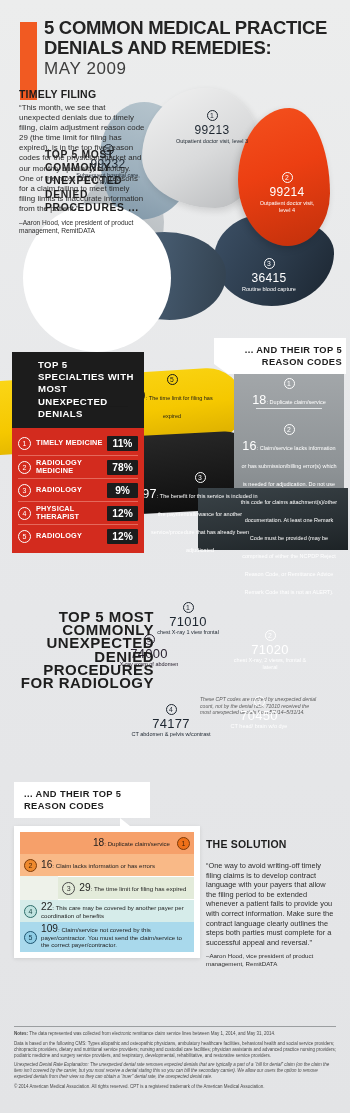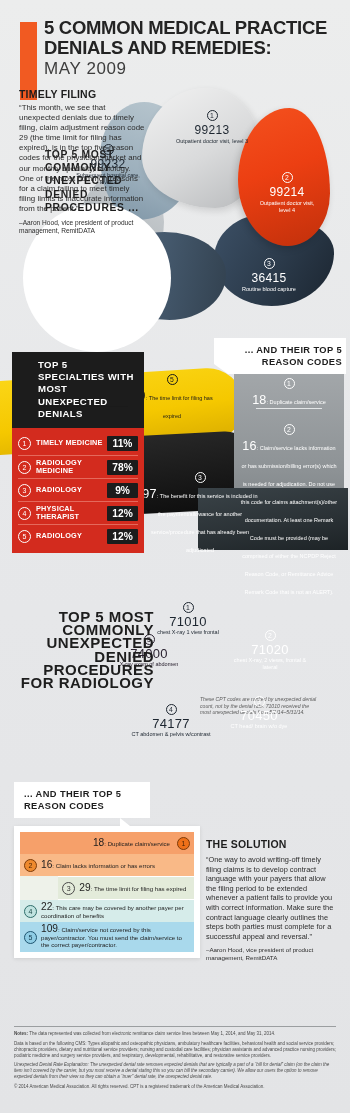--- a/index.html
+++ b/index.html
@@ -233,21 +233,21 @@
   .bn {
     flex:0 0 13px; width:13px; height:13px; line-height:12px; border-radius:50%;
     border:0.9px solid #3a3a3a; color:#3a3a3a; font-size:7px; text-align:center;
     margin:0 4px;
   }
   .bt { font-size:6.1px; line-height:7.6px; color:#1d1d1d; padding:2px 3px 2px 0; }
   .bt b { font-size:10.2px; font-weight:normal; }
 
   
   .sol { position:absolute; left:206px; top:838px; width:130px; z-index:20; }
-  .sol-h { font-weight:bold; font-size:10.5px; letter-spacing:0.2px; color:#1d1d1d; margin-bottom:5px; }
+  .sol-h { font-weight:bold; font-size:10.5px; letter-spacing:0.2px; color:#1d1d1d; margin-bottom:11px; }
   .sol-q { font-size:7.4px; line-height:9.6px; color:#2d2d2d; }
   .sol-a { font-size:6.2px; line-height:8px; color:#2d2d2d; margin-top:5px; }
 
   
   .foot { position:absolute; left:14px; top:1026px; width:322px; z-index:20; }
   .foot-hr { height:0.8px; background:#9b9ea0; margin-bottom:4px; }
   .foot p { font-size:4.5px; line-height:5.9px; color:#4a4a4a; margin-bottom:4px; }
   .foot p.it { font-style:italic; }
   .foot b { font-weight:bold; }
 </style>

